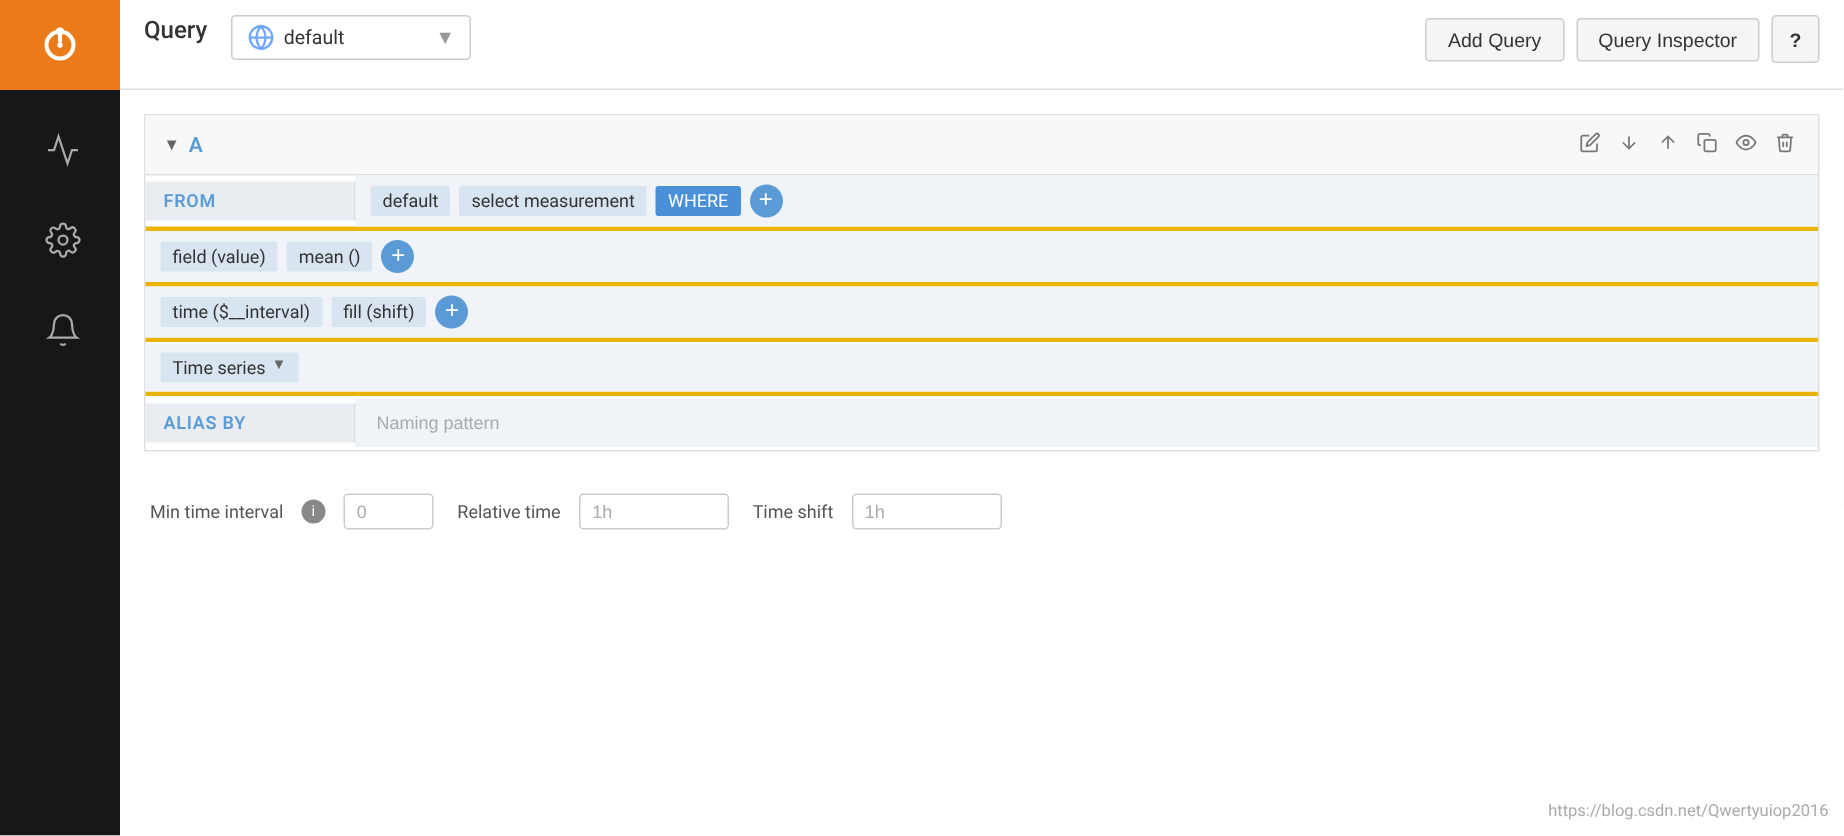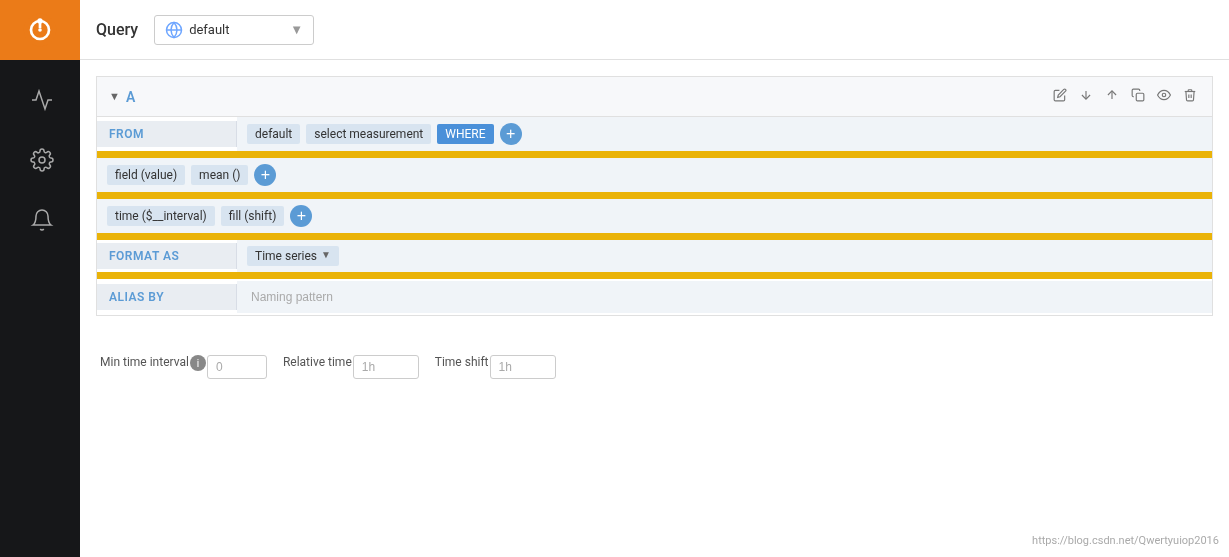--- a/index.html
+++ b/index.html
@@ -55,21 +55,21 @@
       flex: 1;
       background: #fff;
       padding: 0;
       display: flex;
       flex-direction: column;
     }
 
     
     .header {
       display: flex;
-      align-items: center;
+      align-items: flex-start;
       padding: 10px 16px;
       border-bottom: 1px solid #e0e0e0;
       background: #fff;
       min-height: 60px;
     }
     .header-title {
       font-size: 16px;
       font-weight: 500;
       color: #333;
       margin-right: 16px;
@@ -163,21 +163,21 @@
       background: none;
       border: none;
       cursor: pointer;
       color: #777;
       padding: 3px;
       font-size: 14px;
     }
     .query-row {
       display: flex;
       align-items: center;
-      border-bottom: 7px solid #eab308;
+      border-bottom: 3px solid #eab308;
       min-height: 36px;
     }
     .query-row:last-child { border-bottom: none; }
     .query-label {
       width: 140px;
       min-width: 140px;
       padding: 6px 12px;
       background: #e9edf2;
       color: #5b9bd5;
       font-weight: 600;
@@ -250,23 +250,22 @@
 
     
     .bottom-options {
       display: flex;
       gap: 16px;
       align-items: center;
       padding: 12px 4px;
     }
     .option-group {
       display: flex;
-      align-items: flex-start;
-      gap: 1px;
-      margin-top: 11px;
+      align-items: center;
+      gap: 12px;
     }
     .option-label {
       color: #555;
       font-size: 12px;
     }
     .option-info {
       width: 16px;
       height: 16px;
       border-radius: 50%;
       background: #888;
@@ -280,21 +279,21 @@
     .option-input {
       border: 1px solid #ccc;
       border-radius: 3px;
       padding: 4px 8px;
       font-size: 12px;
       color: #555;
       background: #fff;
       width: 60px;
     }
     .option-input-wide {
-      width: 66px;
+      width: 100px;
     }
     .option-input::placeholder { color: #aaa; }
 
     
     .watermark {
       position: fixed;
       bottom: 10px;
       right: 10px;
       color: #aaa;
       font-size: 11px;
@@ -339,20 +338,25 @@
     <div class="datasource-select">
       <svg class="datasource-icon" viewBox="0 0 24 24" fill="none" stroke="#6ea6ff" stroke-width="2">
         <circle cx="12" cy="12" r="10"></circle>
         <line x1="2" y1="12" x2="22" y2="12"></line>
         <path d="M12 2a15.3 15.3 0 0 1 4 10 15.3 15.3 0 0 1-4 10 15.3 15.3 0 0 1-4-10 15.3 15.3 0 0 1 4-10z"></path>
       </svg>
       <span class="datasource-name">default</span>
       <span class="datasource-arrow">▼</span>
     </div>
     <div class="header-spacer"></div>
+    <div class="header-actions">
+      <button class="btn">Add Query</button>
+      <button class="btn">Query Inspector</button>
+      <button class="btn btn-help">?</button>
+    </div>
   </div>
 
   <div class="query-content">
 
     <div class="query-block">
       <div class="query-block-header">
         <span class="collapse-arrow">▼</span>
         <span class="query-letter">A</span>
         <div class="query-block-spacer"></div>
         <div class="query-actions">
@@ -418,21 +422,20 @@
 
       <div class="query-row">
         <div class="query-row-content">
           <span class="query-tag">time ($__interval)</span>
           <span class="query-tag">fill (shift)</span>
           <button class="add-btn">+</button>
         </div>
       </div>
 
       <div class="query-row">
-        <div class="query-label">FORMAT AS</div>
         <div class="query-row-content">
           <div class="format-select">
             <span class="format-select-text">Time series</span>
             <span class="format-select-arrow">▼</span>
           </div>
         </div>
       </div>
 
       <div class="query-row">
         <div class="query-label">ALIAS BY</div>

